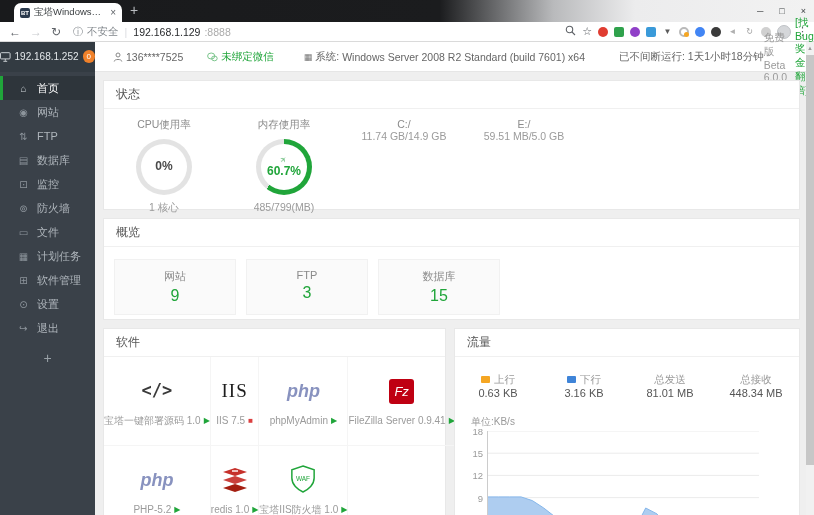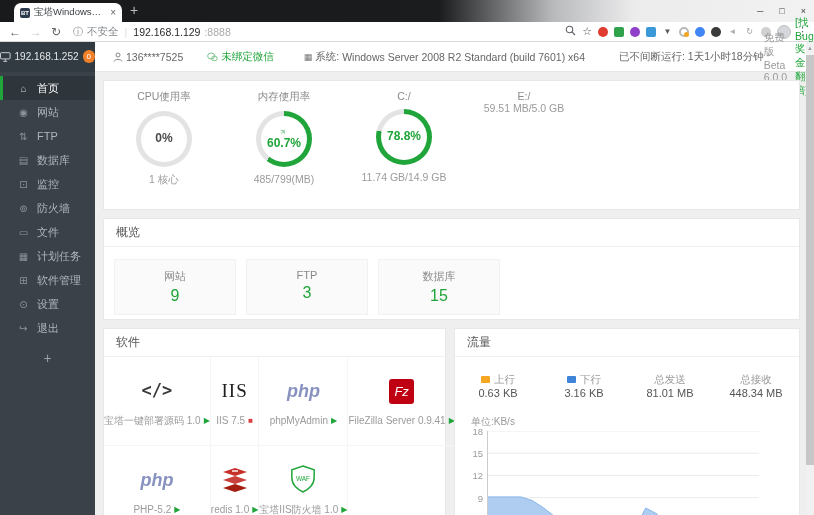--- a/index.html
+++ b/index.html
@@ -241,20 +241,21 @@
     <span>设置</span>
   </div>
   <div class="sitem">
     <span class="micon">↪</span>
     <span>退出</span>
   </div>
   <div class="sidebar-add">+</div>
 </div>
 
 <div class="panel" id="status">
+  <div class="phead">状态</div>
   <div class="gauges">
     <div class="gcell">
       <div class="glabel">CPU使用率</div>
       <div class="ring" style="background: conic-gradient(rgb(32, 165, 58) 0%, rgb(227, 227, 227) 0deg);">
         <div class="rinner">
             <span class="rval" style="color: rgb(74, 74, 74);">0%</span>
           </div>
       </div>
       <div class="gsub">1 核心</div>
     </div>
@@ -263,25 +264,20 @@
       <div class="ring" style="background: conic-gradient(rgb(32, 165, 58) 60.7%, rgb(227, 227, 227) 0deg);">
         <div class="rinner">
           <span class="release-ico">✈</span>
           <span class="rval" style="color: rgb(32, 165, 58);">60.7%</span>
         </div>
       </div>
       <div class="gsub">485/799(MB)</div>
     </div>
     <div class="gcell">
       <div class="glabel">C:/</div>
-      <div class="ring" style="background: conic-gradient(rgb(32, 165, 58) 78.8%, rgb(227, 227, 227) 0deg);">
-        <div class="rinner">
-            <span class="rval" style="color: rgb(32, 165, 58);">78.8%</span>
-          </div>
-      </div>
       <div class="gsub">11.74 GB/14.9 GB</div>
     </div>
     <div class="gcell">
       <div class="glabel">E:/</div>
       <div class="gsub">59.51 MB/5.0 GB</div>
     </div>
   </div>
 </div>
 
 <div class="panel" id="overview">

